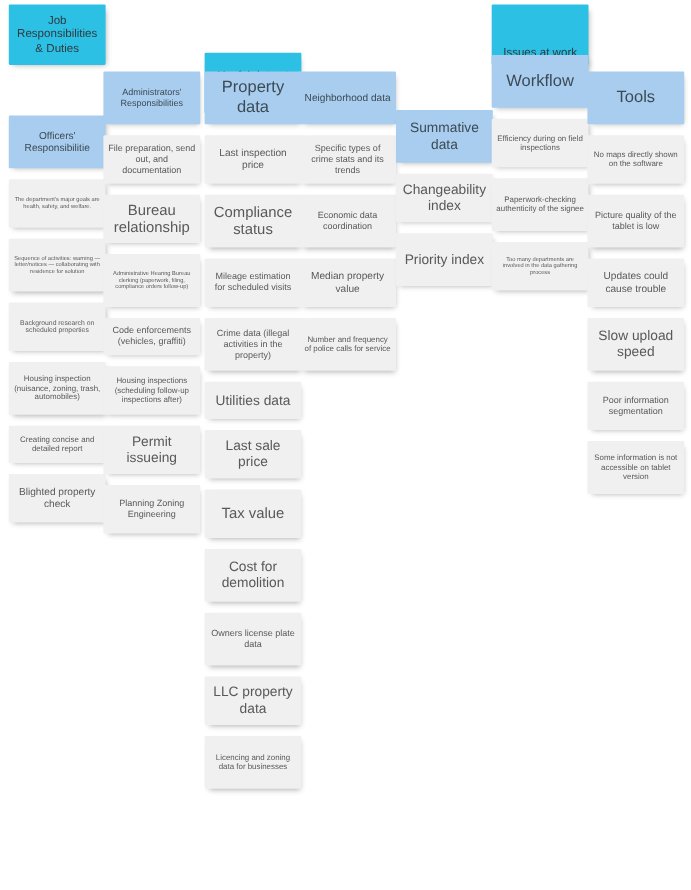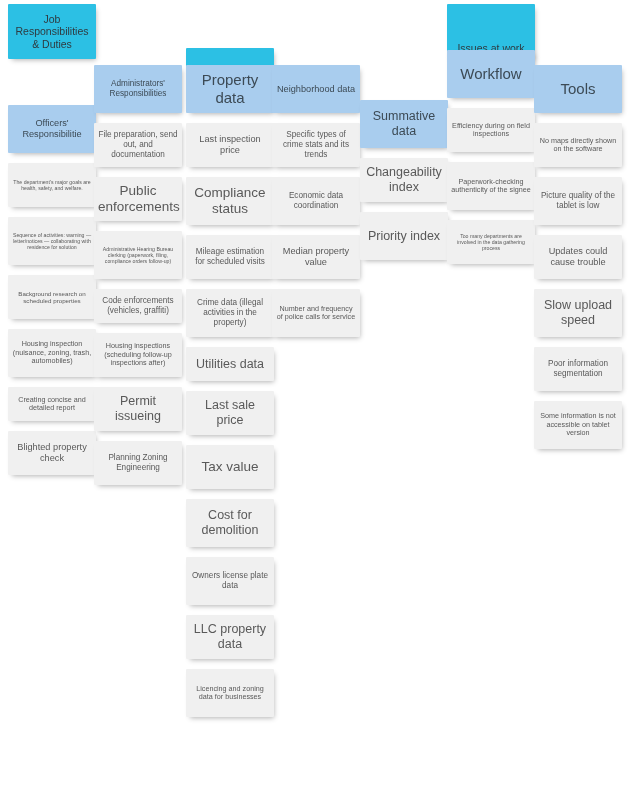--- a/index.html
+++ b/index.html
@@ -97,21 +97,21 @@
       </div>
     </div>
     <div class="col" style="left: 94px; top: 65px;">
       <div class="note cat fs8">
         <span>Administrators' Responsibilities</span>
       </div>
       <div class="note sticky fs8 h44">
         <span>File preparation, send out, and documentation</span>
       </div>
       <div class="note sticky fs13 h44">
-        <span>Public enforcements</span>
+        <span>Bureau relationship</span>
       </div>
       <div class="note sticky fs5 h48">
         <span>Administrative Hearing Bureau clerking (paperwork, filing, compliance orders follow-up)</span>
       </div>
       <div class="note sticky fs8 h50">
         <span>Code enforcements (vehicles, graffiti)</span>
       </div>
       <div class="note sticky fs7 h44">
         <span>Housing inspections (scheduling follow-up inspections after)</span>
       </div>

